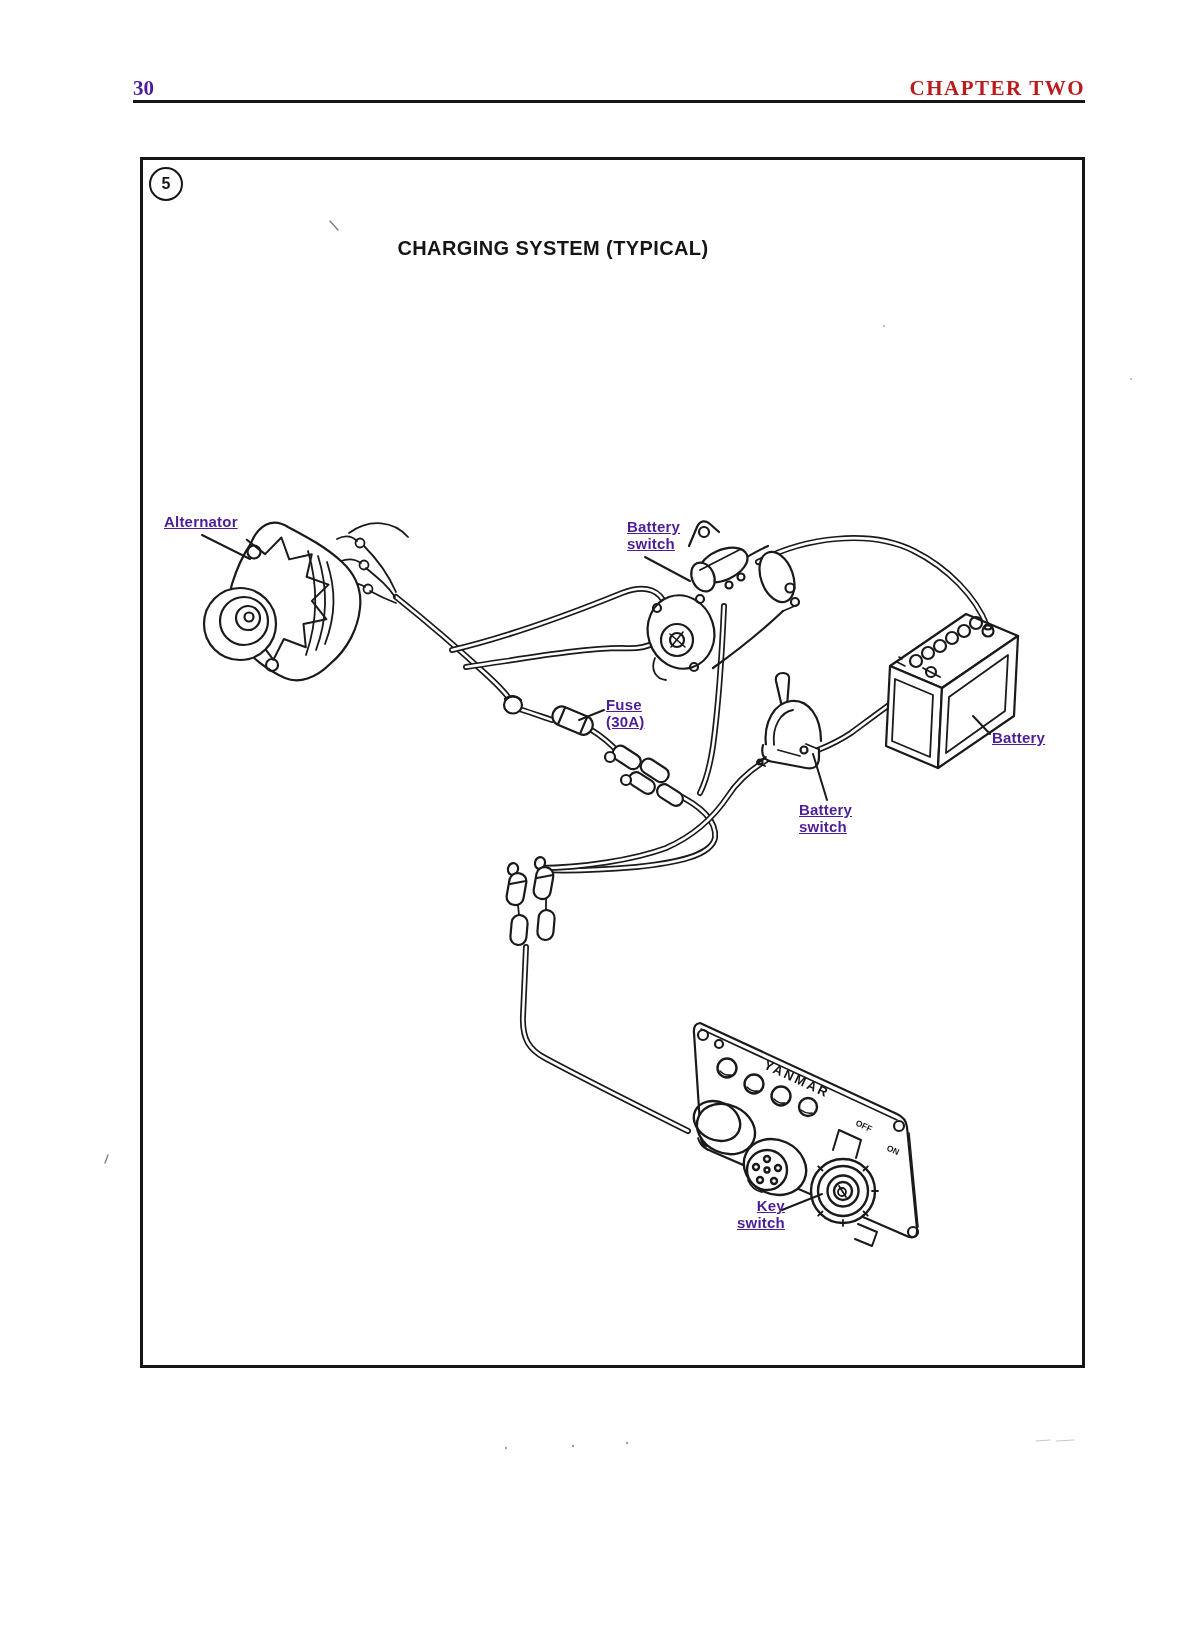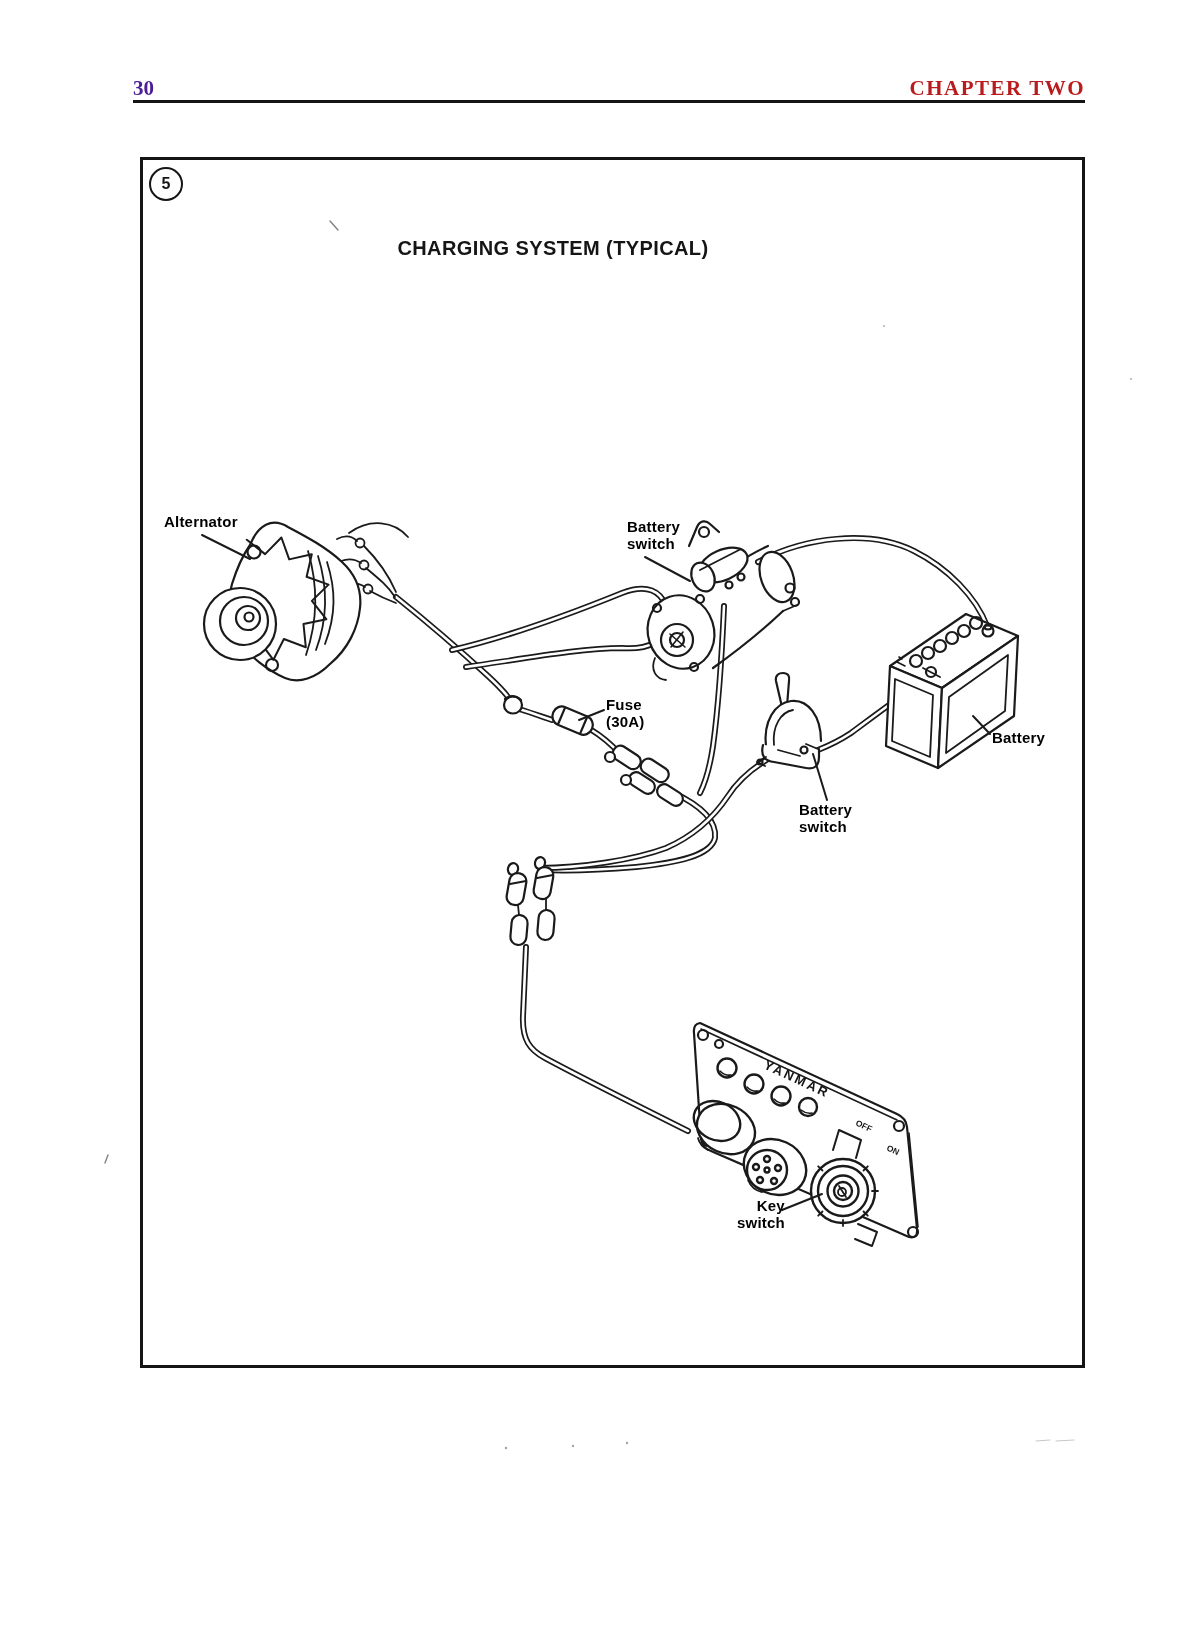--- a/index.html
+++ b/index.html
@@ -28,21 +28,21 @@
     display:flex;align-items:center;justify-content:center;
     font:bold 16px "Liberation Sans",sans-serif;
   }
   .fig-title{
     position:absolute;left:140px;top:227px;width:826px;text-align:center;
     font:bold 20px "Liberation Sans",sans-serif;letter-spacing:.4px;white-space:nowrap;margin-top:10px;
   }
   .diagram-svg{position:absolute;left:0;top:0;}
   .lbl{
     position:absolute;font:bold 15px "Liberation Sans",sans-serif;
-    line-height:16.5px;letter-spacing:.2px;white-space:nowrap;color:#000000;
+    line-height:16.5px;letter-spacing:.2px;white-space:nowrap;color:#4c1d95;text-decoration:underline;
   }
   .lbl-alternator{left:164px;top:514px;}
   .lbl-starter{left:627px;top:519px;}
   .lbl-fuse{left:606px;top:697px;}
   .lbl-battery{left:992px;top:730px;}
   .lbl-battery-switch{left:799px;top:802px;}
   .lbl-key-switch{left:737px;top:1198px;text-align:right;}
 </style>
 </head>
 <body>

